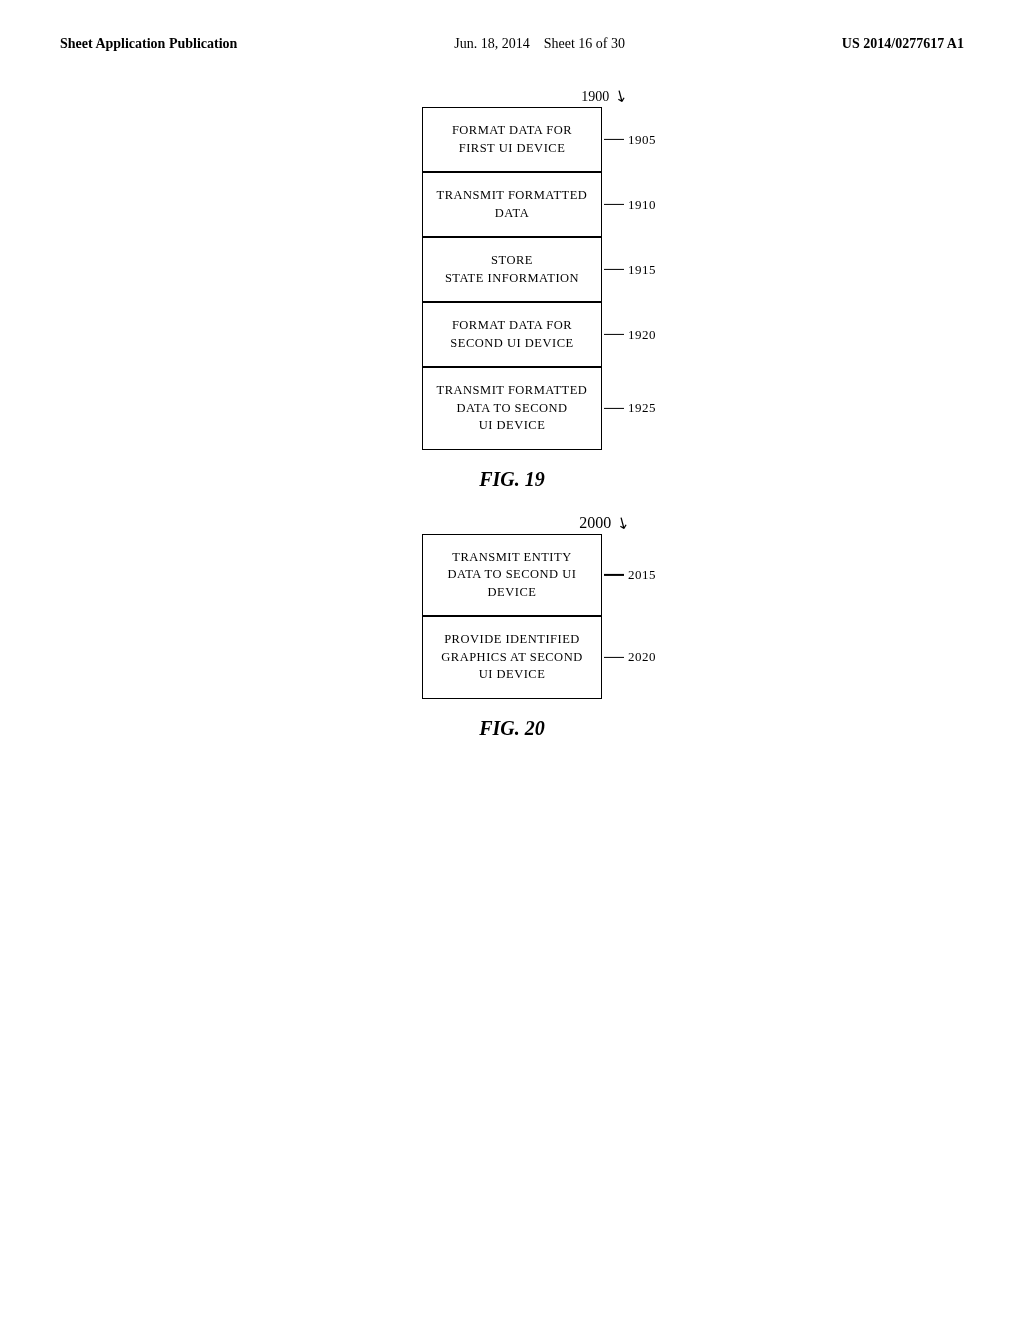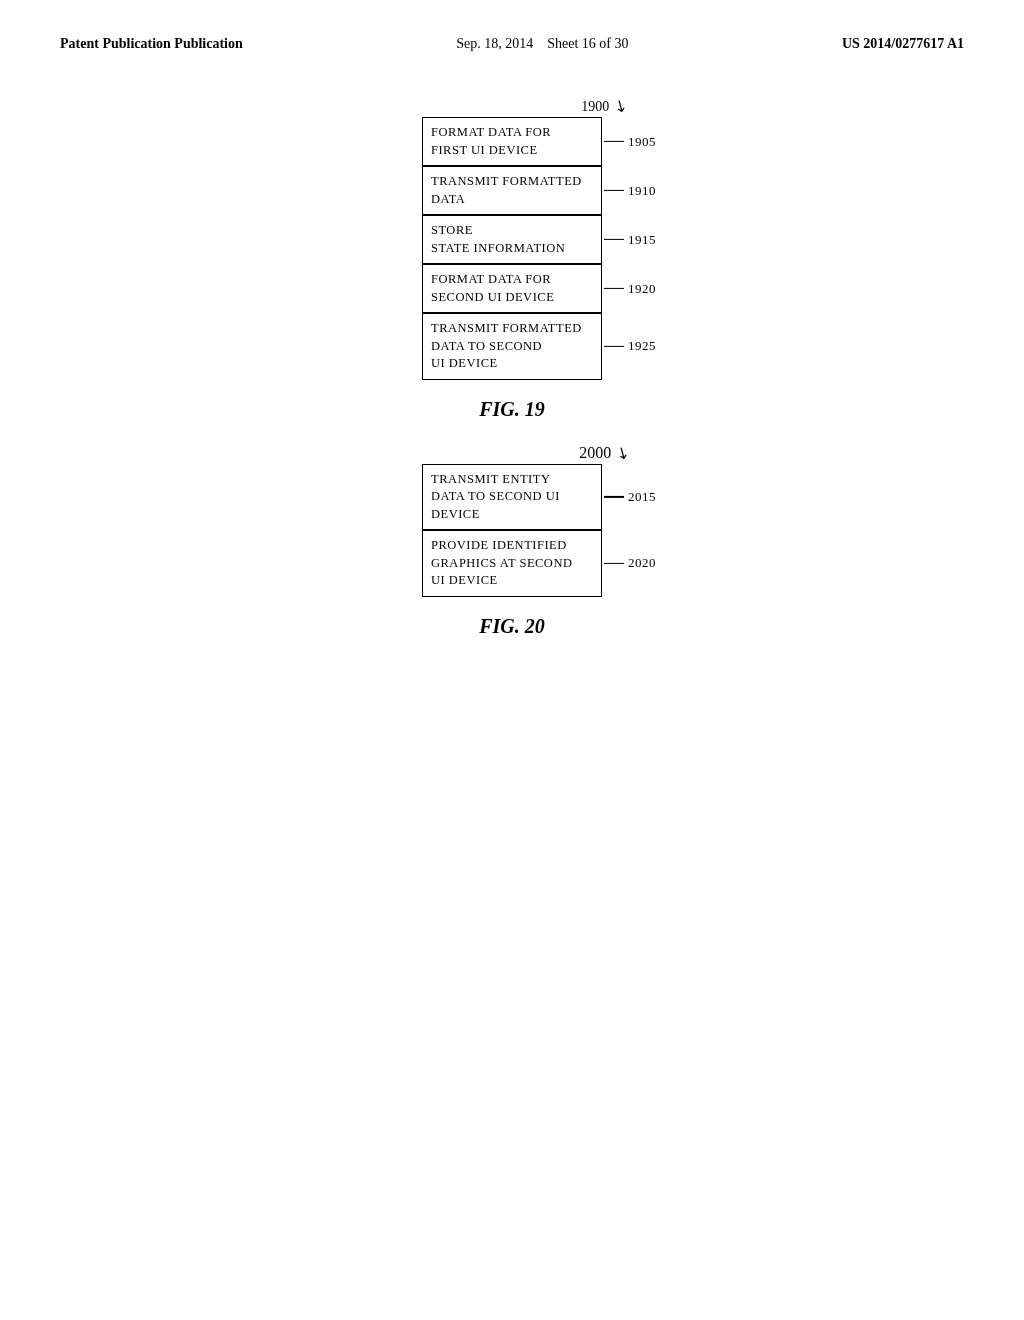--- a/index.html
+++ b/index.html
@@ -35,22 +35,22 @@
       display: flex;
       flex-direction: column;
       align-items: center;
       padding-top: 30px;
     }
 
     
     .flow-box {
       border: 1.5px solid #000;
       width: 180px;
-      text-align: left;
-      padding: 6px 8px;
+      text-align: center;
+      padding: 14px 8px;
       font-size: 12.5px;
       font-weight: normal;
       letter-spacing: 0.5px;
       background: #fff;
       line-height: 1.4;
       position: relative;
     }
 
     
     .arrow-down {
@@ -95,21 +95,21 @@
     
     .fig-label {
       font-size: 20px;
       font-weight: bold;
       font-style: italic;
       margin-top: 18px;
       margin-bottom: 22px;
     }
 
     .fig19-section {
-      margin-top: 14px;
+      margin-top: 4px;
     }
     .fig20-section {
       margin-top: 0px;
     }
 
     
     .fig-wrapper {
       display: flex;
       flex-direction: column;
       align-items: center;
@@ -119,23 +119,23 @@
       display: flex;
       flex-direction: column;
       align-items: center;
       position: relative;
     }
   </style>
 </head>
 <body>
 
 <div class="header">
-  <div class="header-left">Patent Publication Publication</div>
+  <div class="header-left">Sheet Application Publication</div>
   <div class="header-center">
-    <span>Sep. 18, 2014</span>&nbsp;&nbsp;&nbsp;
+    <span>Jun. 18, 2014</span>&nbsp;&nbsp;&nbsp;
     <span>Sheet 16 of 30</span>
   </div>
   <div class="header-right">US 2014/0277617 A1</div>
 </div>
 
 <div class="content">
 
   <div class="fig-wrapper fig19-section">
 
     <div style="display:flex; align-items:flex-end; align-self:flex-start; margin-left:185px; margin-bottom:2px;">

